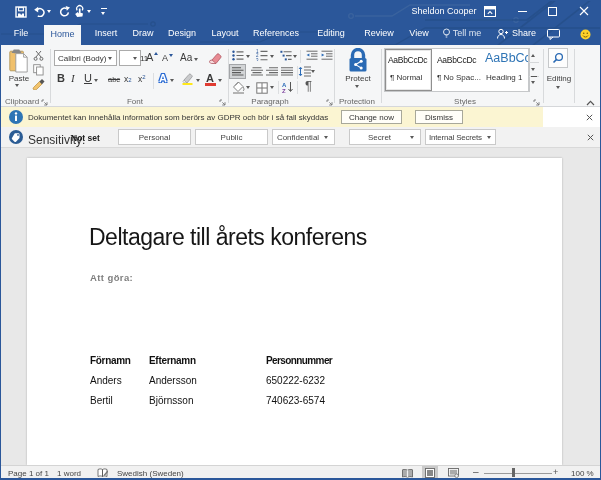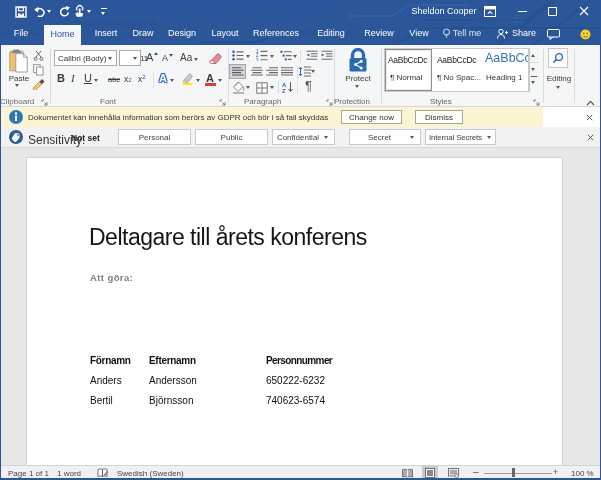--- a/index.html
+++ b/index.html
@@ -9,21 +9,21 @@
 .abs { position:absolute; }
 
 .titlebar { position:absolute; left:0; top:0; width:601px; height:45px; background:#2b579a; }
 .tabrow { position:absolute; left:0; top:22px; width:601px; height:23px; }
 .tab { position:absolute; top:0; height:23px; line-height:22px; color:#fff; font-size:9px; text-align:center; }
 .tab.active { background:#f5f6f7; color:#2b579a; top:3px; height:20px; line-height:18px; }
 .ttext { position:absolute; top:0; left:200px; width:200px; height:22px; line-height:22px; color:#fff; font-size:9px; text-align:center; white-space:nowrap; }
 
 .ribbon { position:absolute; left:0; top:45px; width:601px; height:62px; background:#f5f6f7; border-bottom:1px solid #d5d7da; }
 .gsep { position:absolute; top:4px; height:54px; width:1px; background:#d8dadc; }
-.glabel { position:absolute; top:52px; height:10px; font-size:8px; color:#666; }
+.glabel { position:absolute; top:52px; height:10px; font-size:8px; color:#666; text-align:center; }
 .combo { position:absolute; background:#fff; border:1px solid #ababab; font-size:8px; color:#333; }
 
 .msgbar { position:absolute; left:0; top:107px; width:543px; height:20px; background:#fbf5d2; }
 .sensbar { position:absolute; left:0; top:127px; width:601px; height:21px; background:#f2f2f2; border-bottom:1px solid #d9d9d9; }
 .barbtn { position:absolute; background:#fffef8; border:1px solid #a8a89a; font-size:8px; color:#333; text-align:center; }
 .sbtn { position:absolute; top:2px; height:16px; background:#fff; border:1px solid #c9c9c9; font-size:8px; color:#444; text-align:center; line-height:15px; }
 
 .docarea { position:absolute; left:0; top:148px; width:601px; height:317px; background:#e8e8e8; }
 .page { position:absolute; left:27px; top:10px; width:535px; height:307px; background:#fff; box-shadow:0 0 2px rgba(0,0,0,0.25); }
 

